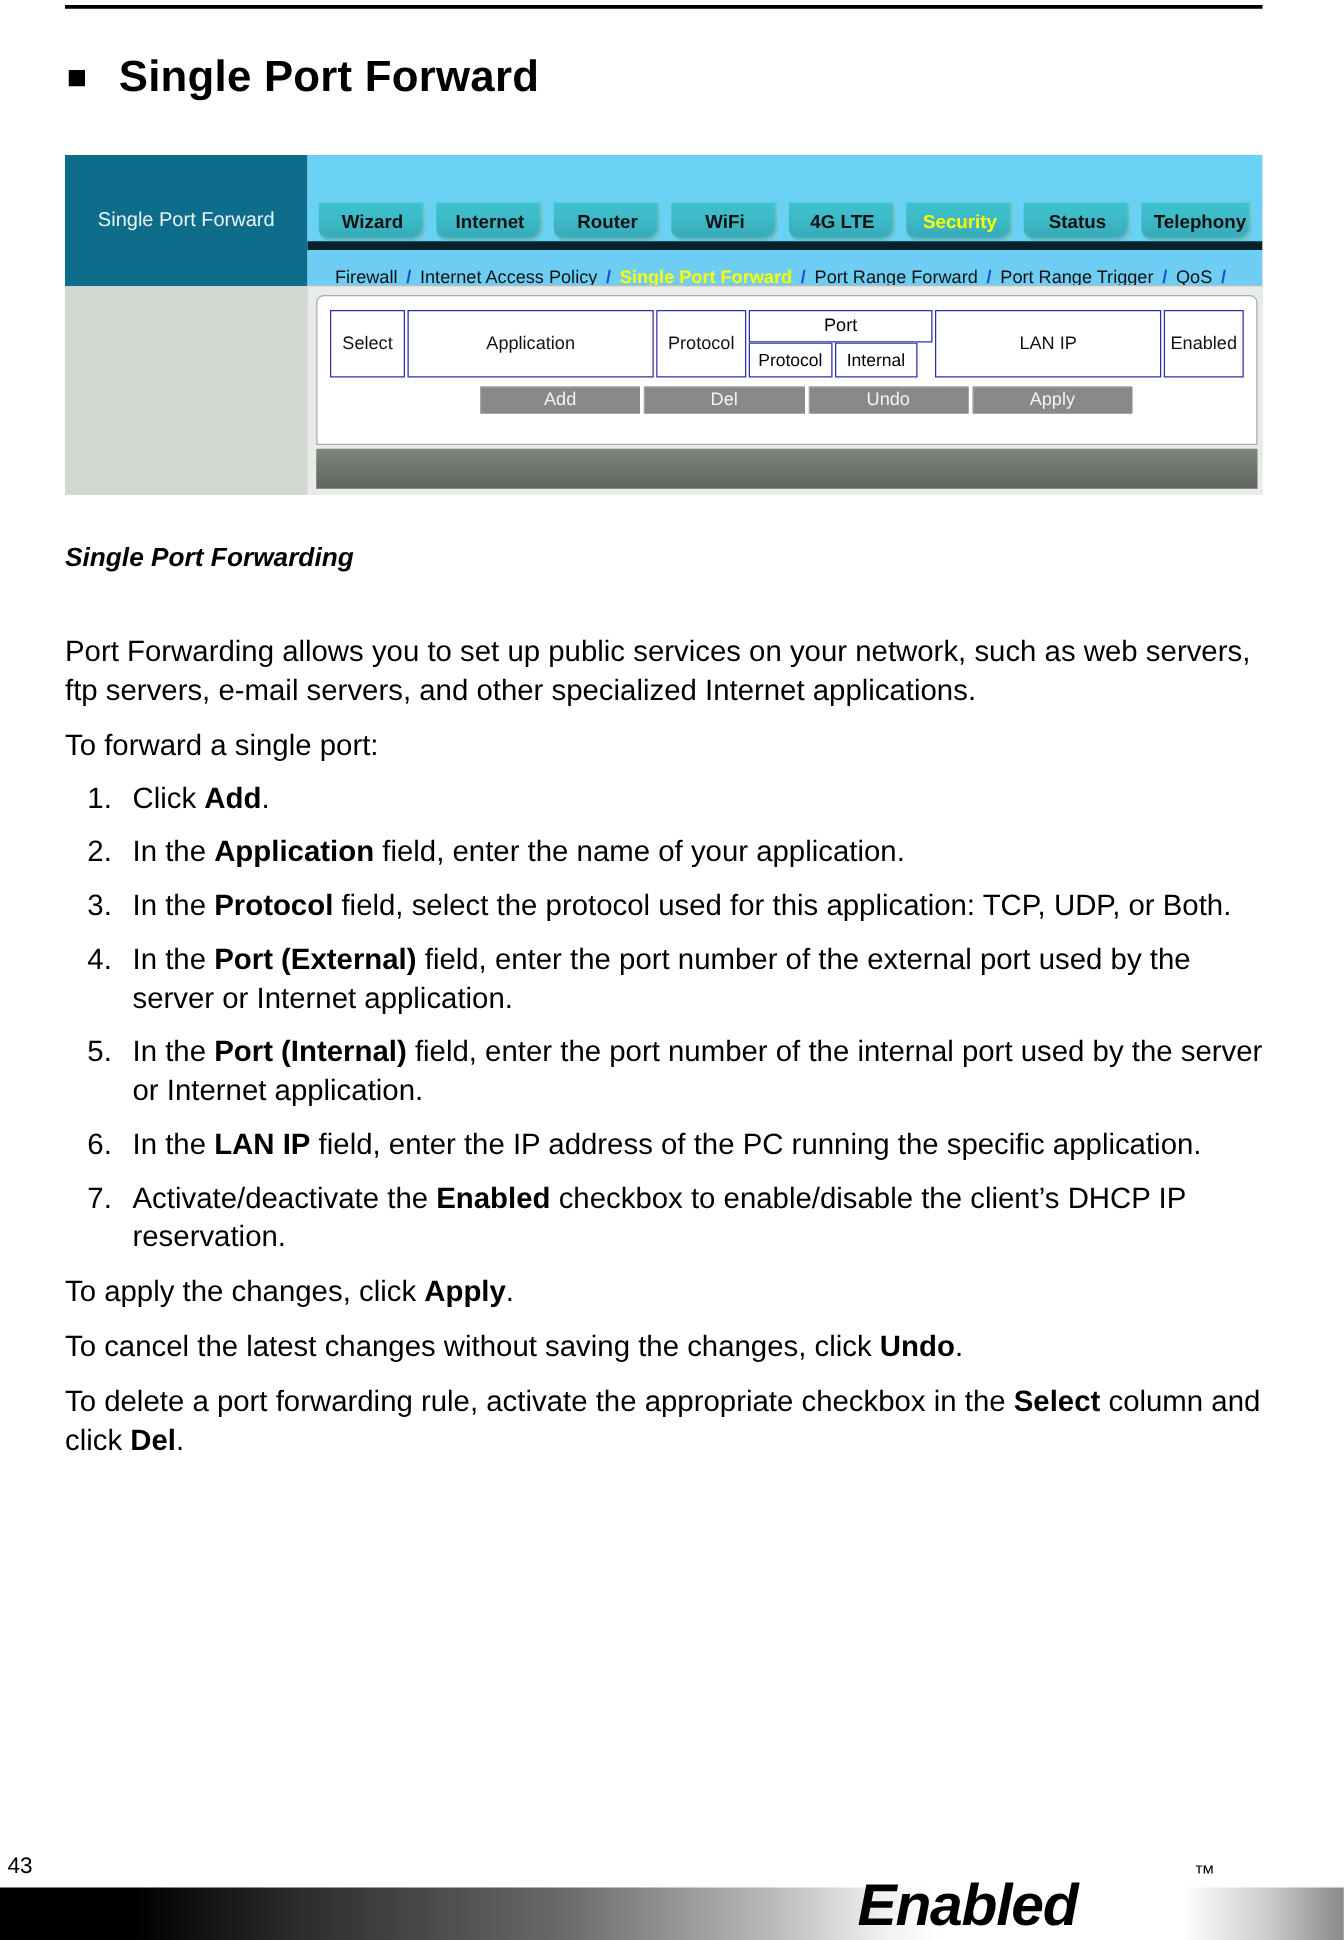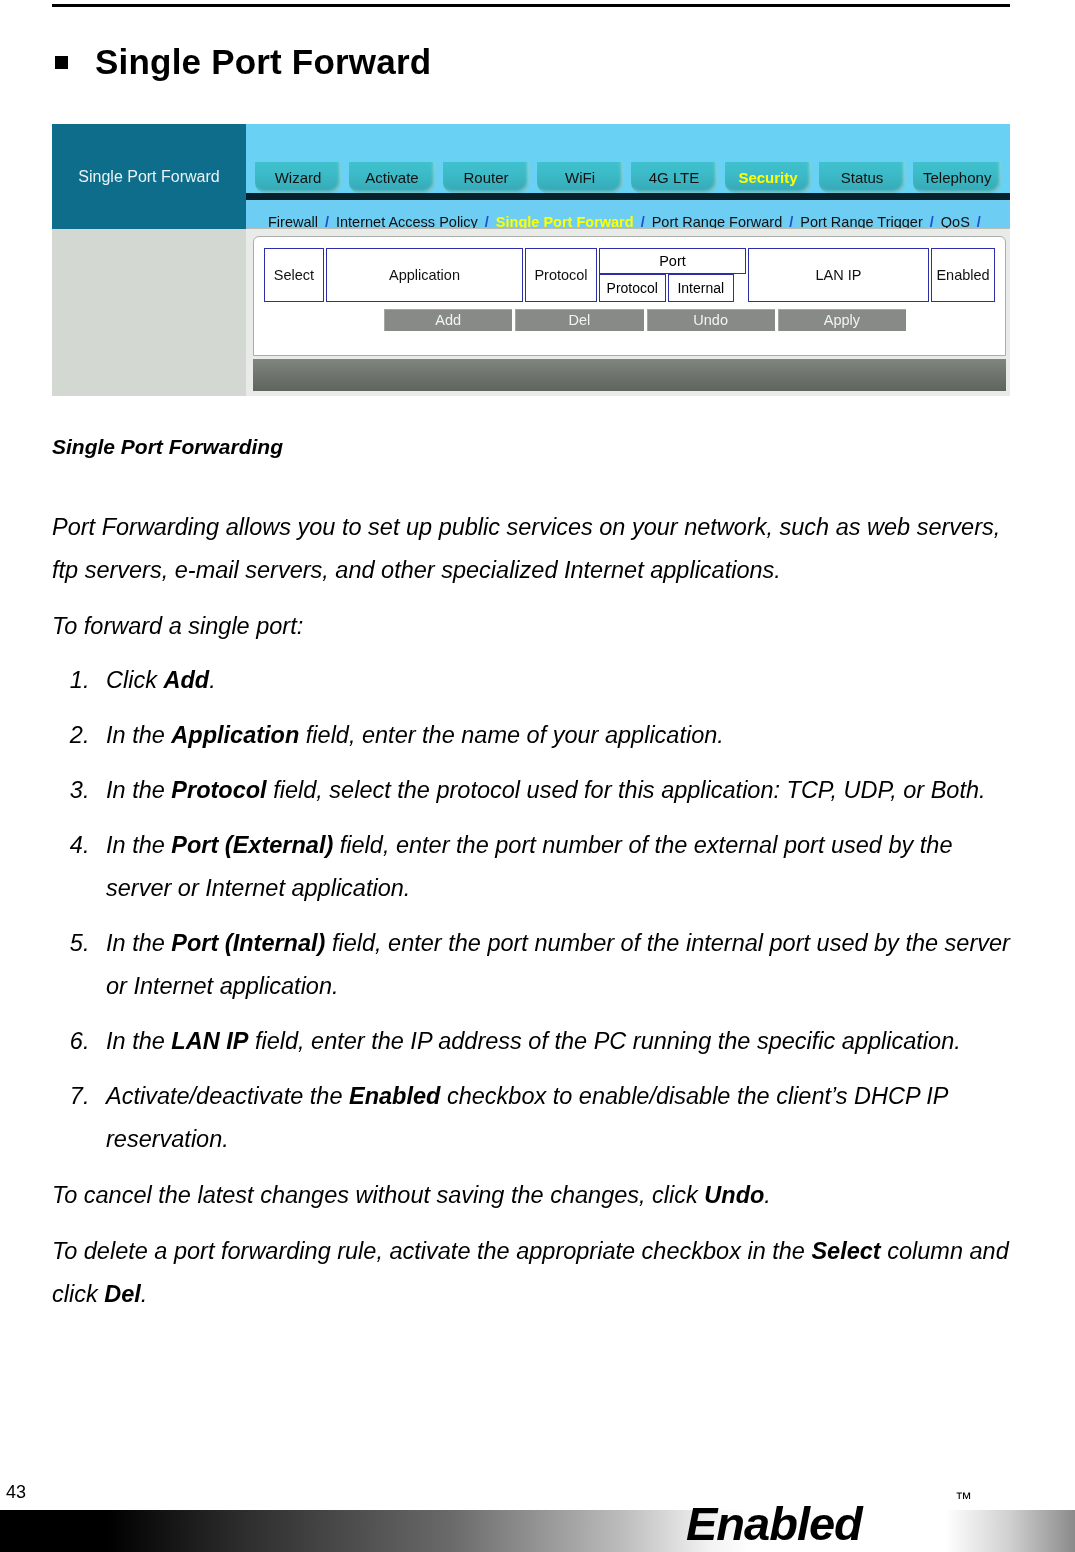--- a/index.html
+++ b/index.html
@@ -118,20 +118,21 @@
     padding: 0 10px;
     margin-right: 8px;
     text-align: center;
     font-size: 15px;
     color: #111111;
     background: linear-gradient(180deg, #3fc1ce 0%, #3cb9c6 45%, #35a7b5 100%);
     border-radius: 0 0 10px 10px;
     box-shadow: inset -2px -2px 3px rgba(255,255,255,0.35);
     white-space: nowrap;
     box-sizing: border-box;
+    font-weight: bold;
   }
   .rs-tab.active {
     color: #ffff00;
     font-weight: bold;
   }
   .rs-tabs-underline {
     position: absolute;
     left: 0;
     top: 69px;
     width: 100%;
@@ -262,22 +263,21 @@
     white-space: nowrap;
   }
 
   
   .body-block {
     position: absolute;
     left: 52px;
     top: 506px;
     width: 968px;
     font-size: 23.5px;
-    line-height: 43px;
-    font-style: italic;
+    line-height: 31px;
   }
   .para { margin: 0 0 13px 0; }
   .para.tight { margin-bottom: 11px; }
 
   ol.steps {
     margin: 0 0 0 0;
     padding: 0 0 0 44px;
     list-style-position: outside;
   }
   ol.steps > li {
@@ -341,21 +341,21 @@
   <div class="rs-left-panel">
     <span class="rs-left-title">Single Port Forward</span>
   </div>
   <div class="rs-left-filler"></div>
 
   <div class="rs-right">
     <div class="rs-topbar"></div>
 
     <div class="rs-tabs" id="tabs-host">
         <div class="rs-tab">Wizard</div>
-        <div class="rs-tab">Activate</div>
+        <div class="rs-tab">Internet</div>
         <div class="rs-tab">Router</div>
         <div class="rs-tab">WiFi</div>
         <div class="rs-tab">4G LTE</div>
         <div class="rs-tab active">Security</div>
         <div class="rs-tab">Status</div>
         <div class="rs-tab">Telephony</div>
       </div>
     <div class="rs-tabs-underline"></div>
 
     <div class="rs-subnav" id="subnav-host">
@@ -412,20 +412,21 @@
   <ol class="steps" id="steps-host">
       <li><span>Click </span><b>Add</b><span>.</span></li>
       <li><span>In the </span><b>Application</b><span> field, enter the name of your application.</span></li>
       <li><span>In the </span><b>Protocol</b><span> field, select the protocol used for this application: TCP, UDP, or Both.</span></li>
       <li><span>In the </span><b>Port (External)</b><span> field, enter the port number of the external port used by the server or Internet application.</span></li>
       <li><span>In the </span><b>Port (Internal)</b><span> field, enter the port number of the internal port used by the server or Internet application.</span></li>
       <li><span>In the </span><b>LAN IP</b><span> field, enter the IP address of the PC running the specific application.</span></li>
       <li><span>Activate/deactivate the </span><b>Enabled</b><span> checkbox to enable/disable the client’s DHCP IP reservation.</span></li>
     </ol>
   <div class="closing" id="closing-host">
+      <p class="para"><span>To apply the changes, click </span><b>Apply</b><span>.</span></p>
       <p class="para"><span>To cancel the latest changes without saving the changes, click </span><b>Undo</b><span>.</span></p>
       <p class="para"><span>To delete a port forwarding rule, activate the appropriate checkbox in the </span><b>Select</b><span> column and click </span><b>Del</b><span>.</span></p>
     </div>
 </div>
 
 <div class="page-number">43</div>
 <div class="footer-bar"></div>
 <div class="footer-logo">Enabled</div>
 <div class="footer-tm">™</div>
 

